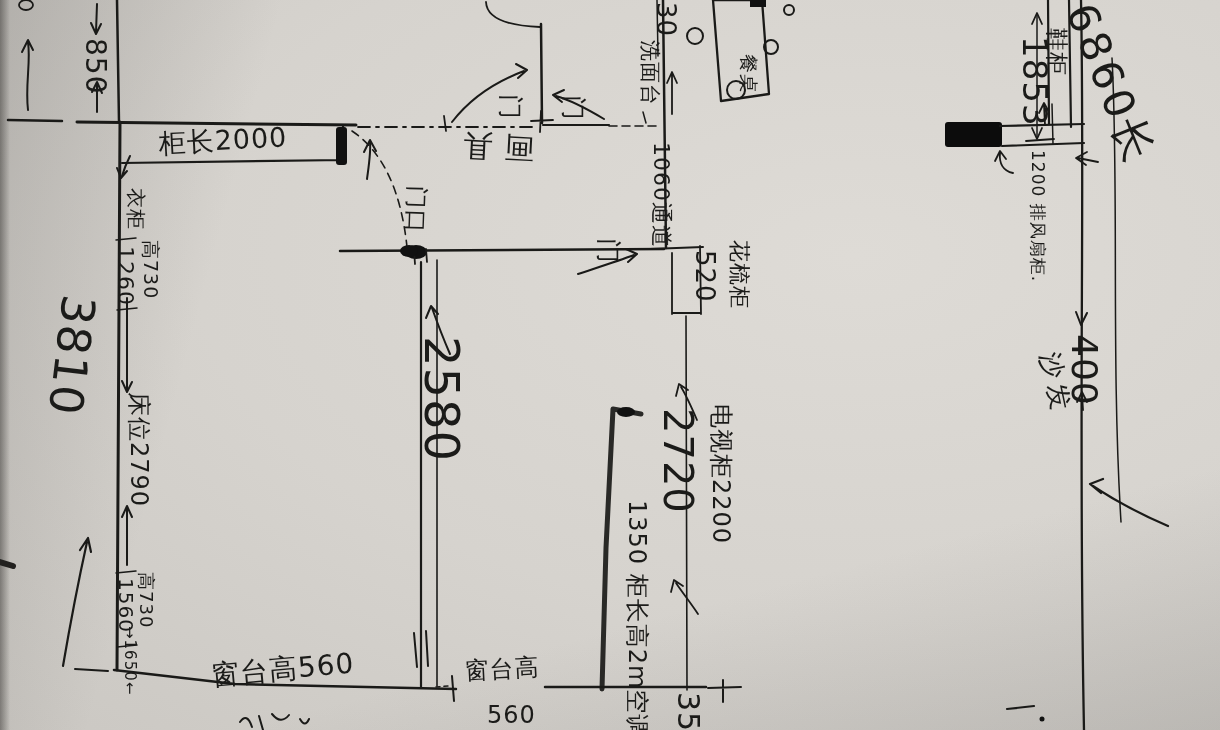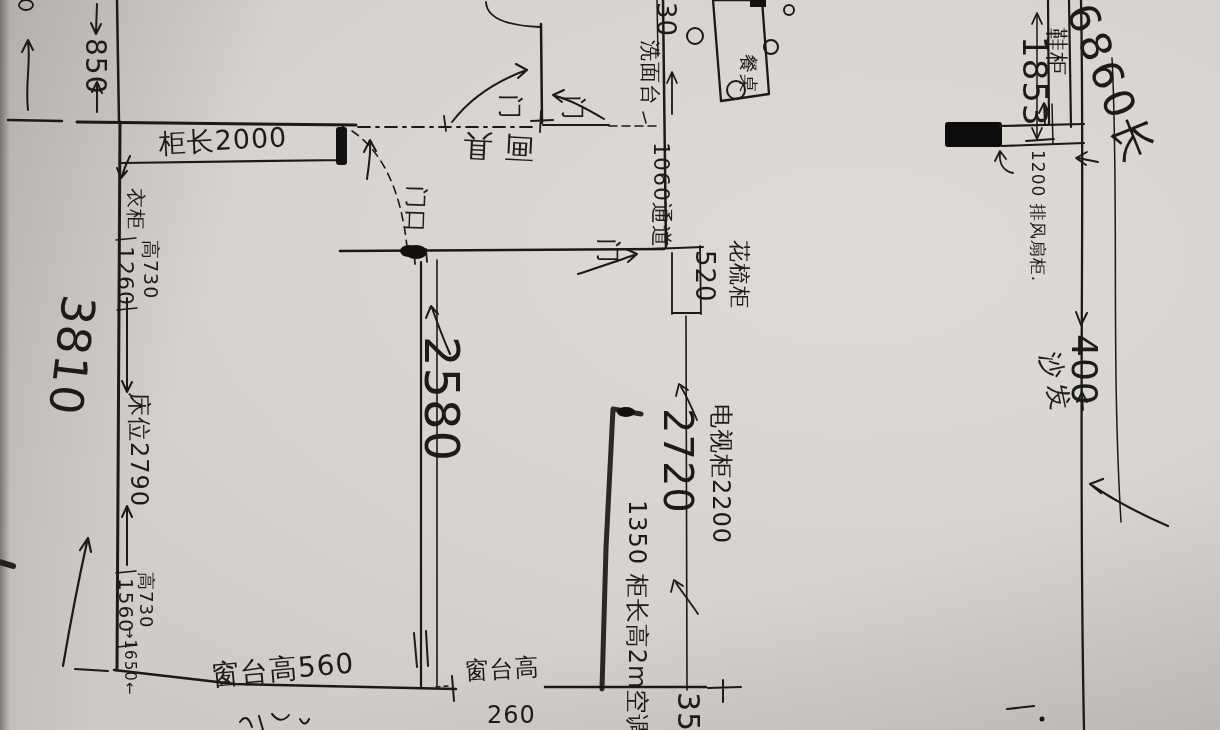--- a/index.html
+++ b/index.html
@@ -123,21 +123,21 @@
   <span class="lbl v" style="left:146px;top:188px;font-size:20px">衣柜</span>
   <span class="lbl v" style="left:160px;top:240px;font-size:19px">高730</span>
   <span class="lbl v" style="left:136px;top:246px;font-size:22px">1260</span>
   <span class="lbl" style="left:102px;top:298px;font-size:46px;transform:rotate(97deg)">3810</span>
   <span class="lbl v" style="left:151px;top:392px;font-size:24px">床位2790</span>
   <span class="lbl v" style="left:155px;top:572px;font-size:18px">高730</span>
   <span class="lbl v" style="left:136px;top:578px;font-size:20px">1560</span>
   <span class="lbl v" style="left:137px;top:626px;font-size:15px">→1650←</span>
   <span class="lbl" style="left:210px;top:662px;font-size:28px;transform:rotate(-5deg)">窗台高560</span>
   <span class="lbl" style="left:464px;top:659px;font-size:24px;transform:rotate(-3deg)">窗台高</span>
-  <span class="lbl" style="left:487px;top:703px;font-size:24px">260</span>
+  <span class="lbl" style="left:487px;top:703px;font-size:24px">560</span>
   <span class="lbl v" style="left:466px;top:336px;font-size:48px">2580</span>
   <span class="lbl" style="left:428px;top:186px;font-size:23px;transform:rotate(92deg)">门口</span>
   <span class="lbl v" style="left:523px;top:94px;font-size:25px">门</span>
   <span class="lbl v" style="left:586px;top:95px;font-size:25px">门</span>
   <span class="lbl v" style="left:621px;top:238px;font-size:25px">门</span>
   <span class="lbl v" style="left:660px;top:40px;font-size:21px">洗面台</span>
   <span class="lbl v" style="left:679px;top:2px;font-size:26px">30</span>
   <span class="lbl v" style="left:672px;top:142px;font-size:22px">1060通道</span>
   <span class="lbl" style="left:538px;top:164px;width:92px;text-align:center;font-size:30px;letter-spacing:12px;transform:rotate(183deg)">画具</span>
   <span class="lbl v" style="left:750px;top:240px;font-size:22px">花梳柜</span>

